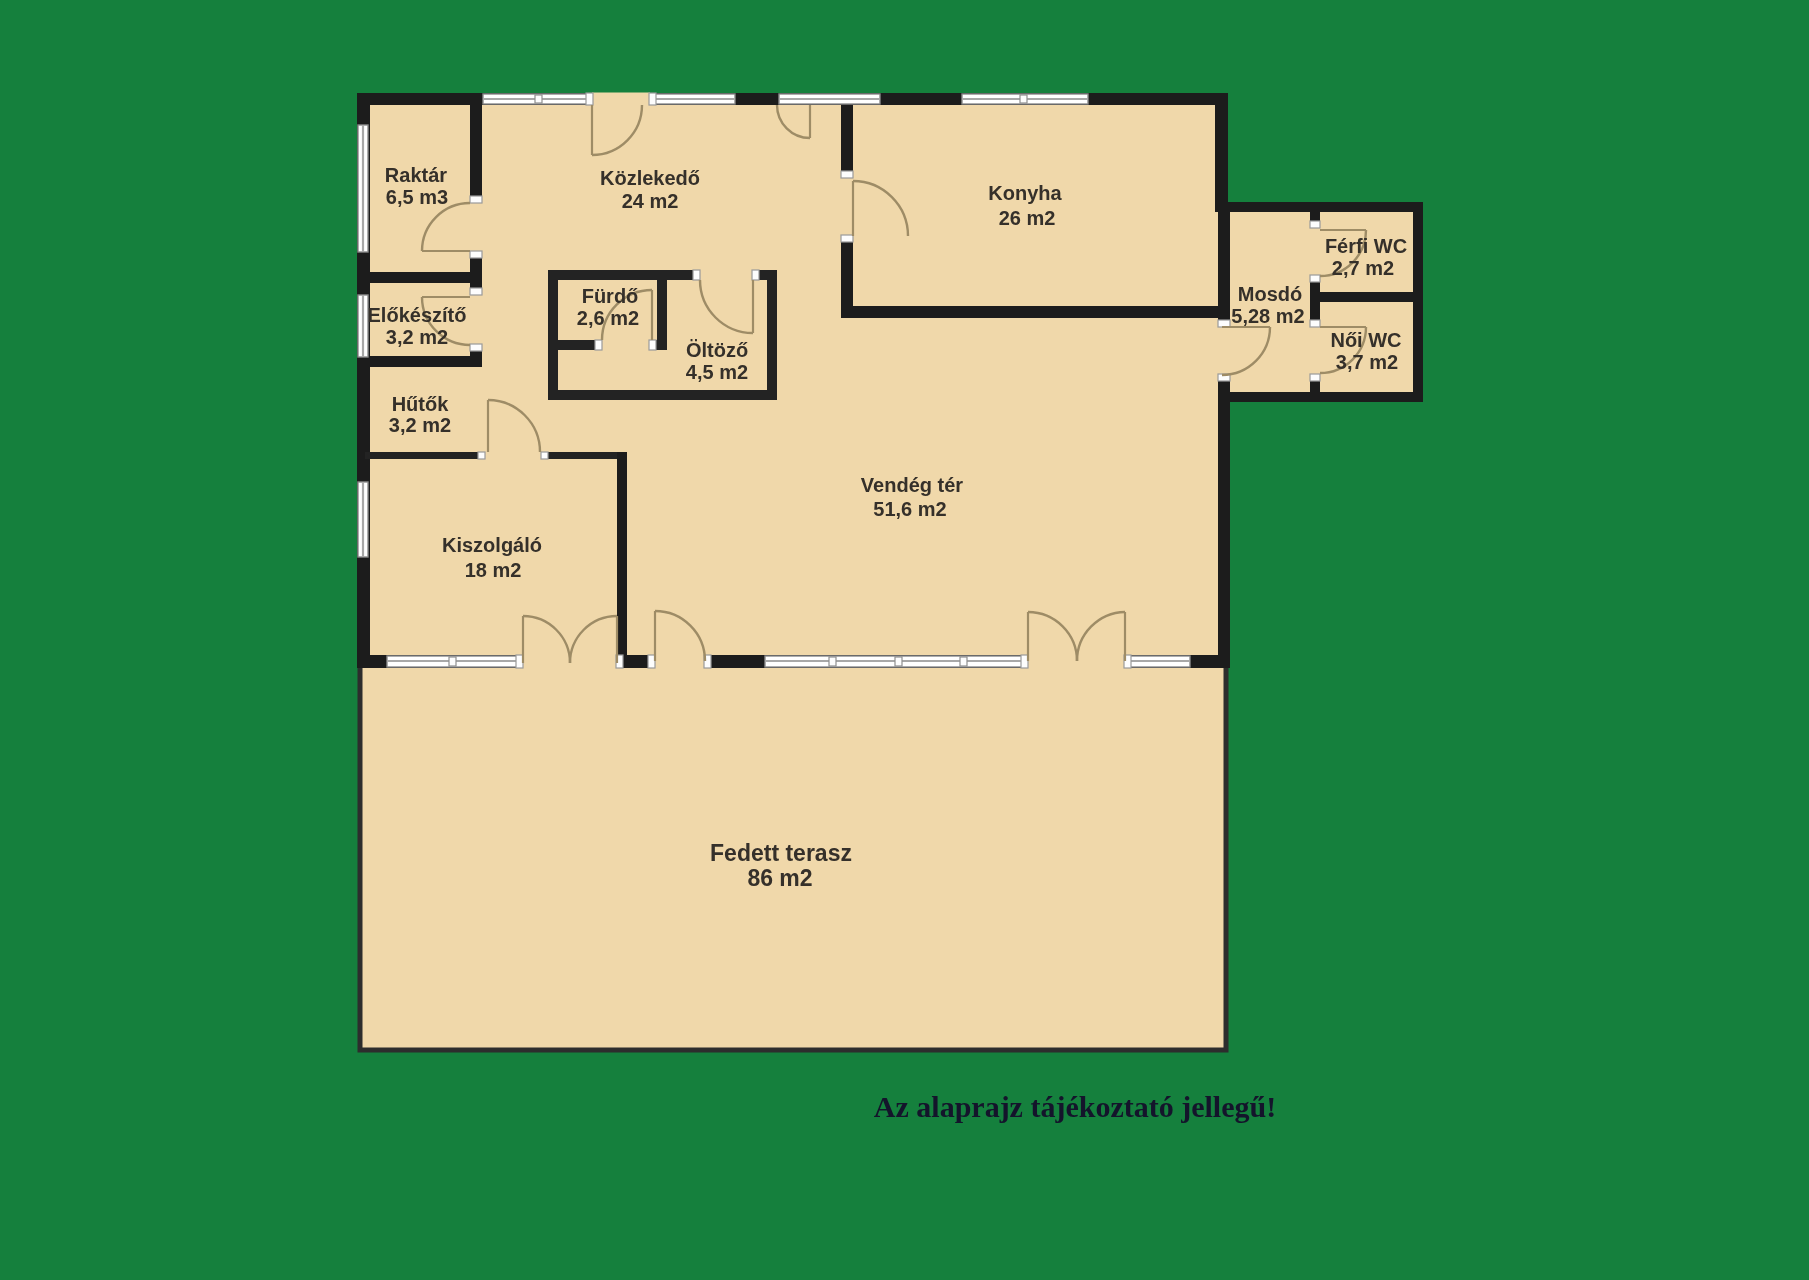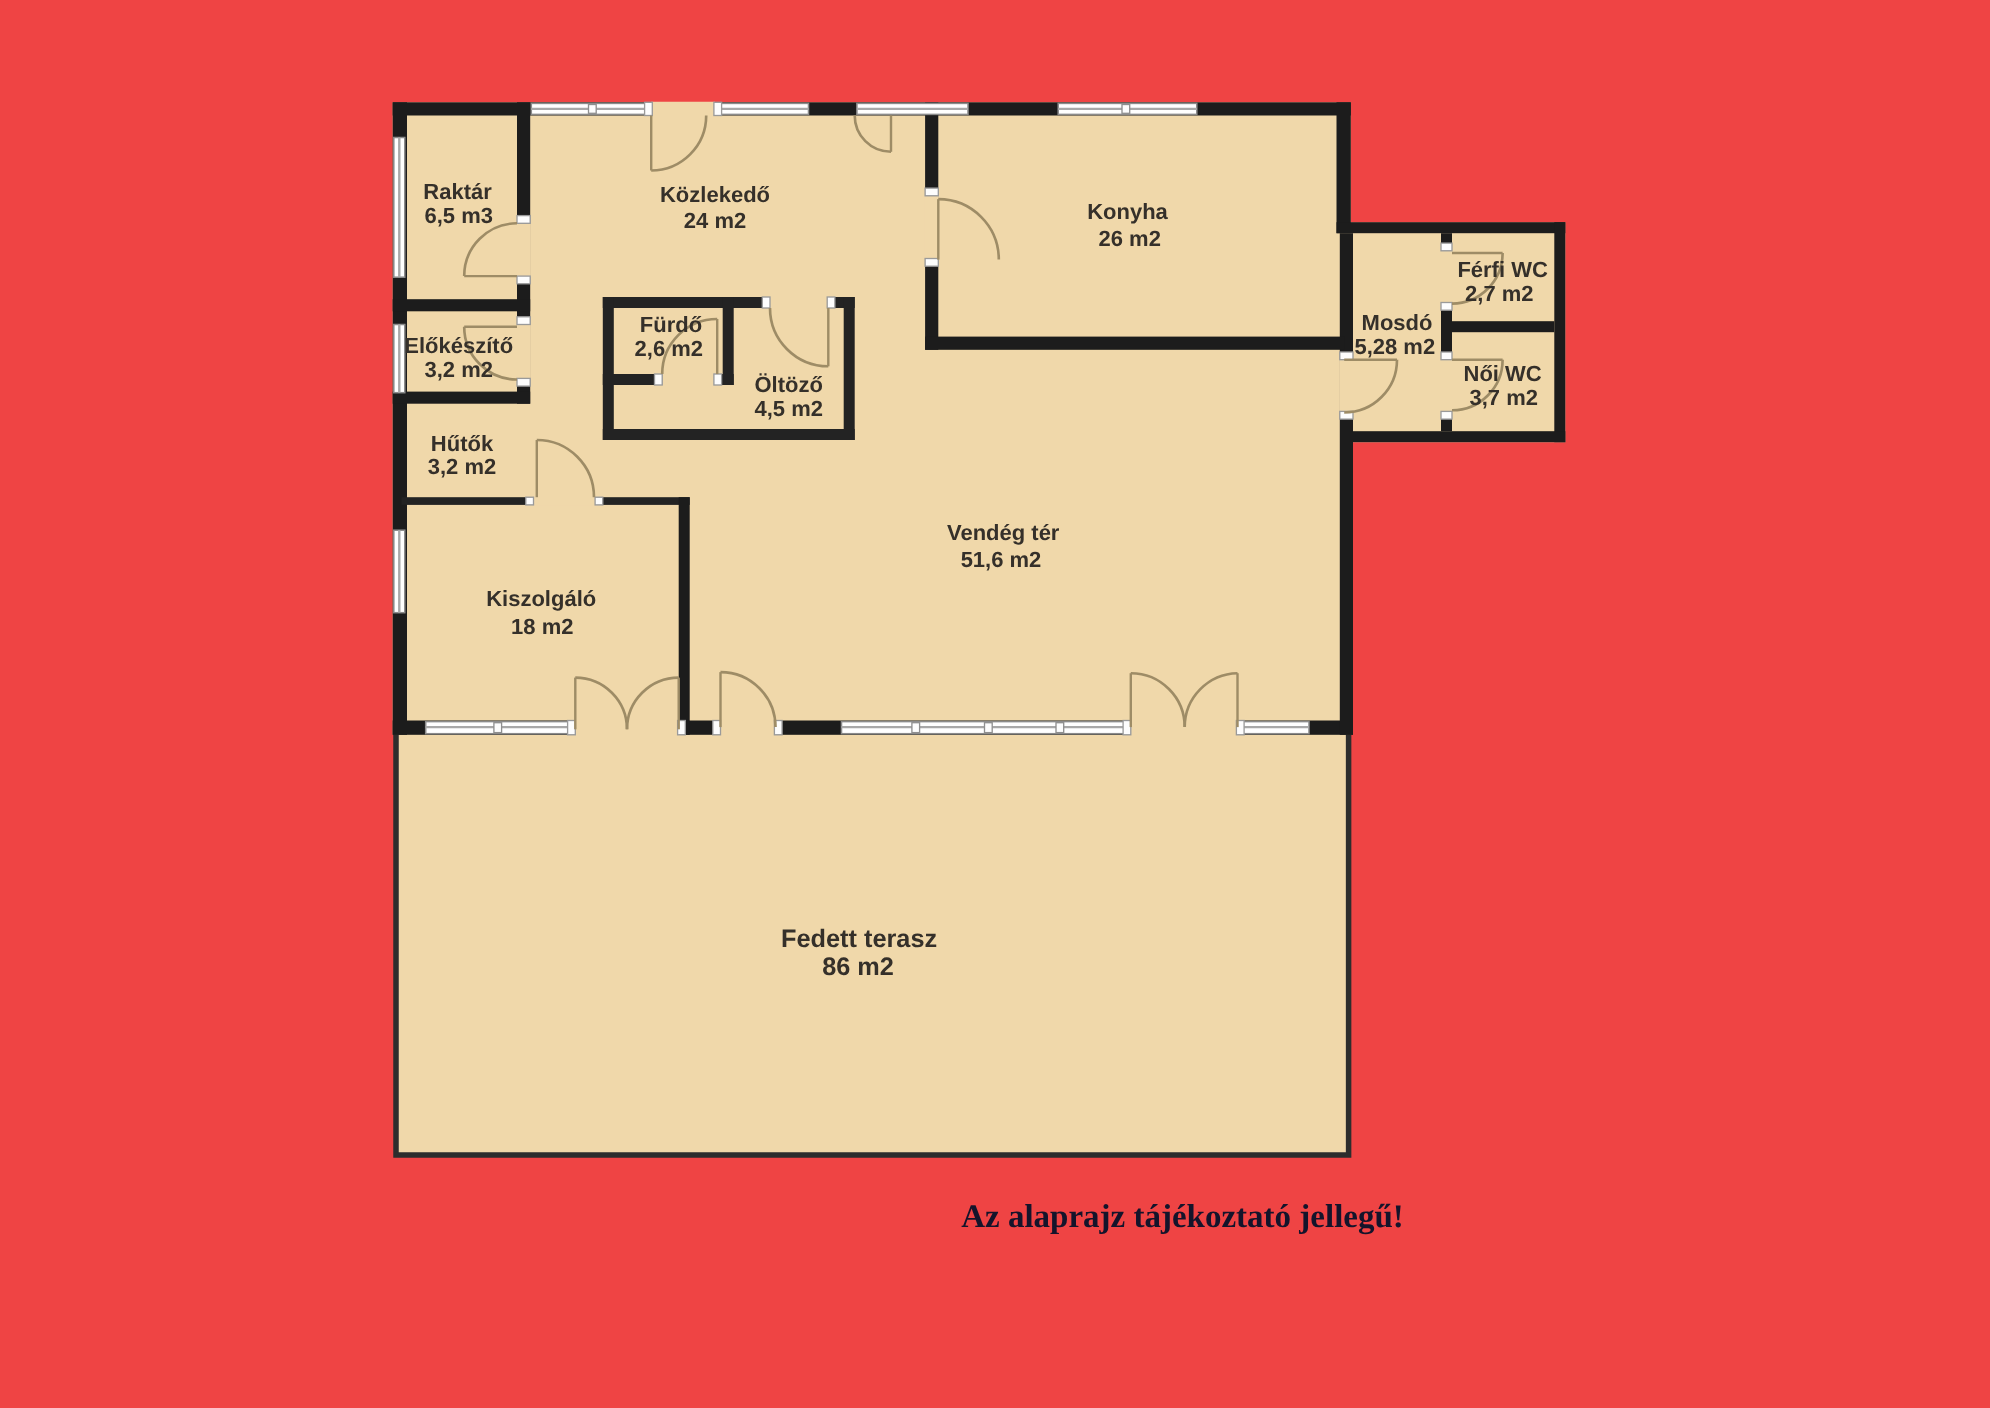--- a/index.html
+++ b/index.html
@@ -1,16 +1,16 @@
 <!DOCTYPE html>
 <html><head>
 <meta charset="utf-8">
 <style>
   html,body{margin:0;padding:0;background:#ffffff;}
-  #stage{position:relative;width:1809px;height:1280px;background:#ef4444;overflow:hidden;}
+  #stage{position:relative;width:1809px;height:1280px;background:#15803d;overflow:hidden;}
   svg{position:absolute;left:0;top:0;}
   .wall{fill:#1c1c1c;}
   .thinwall{fill:#232323;}
   .terr{stroke:#2d2d2d;stroke-width:5;}
   .winfill{fill:#ffffff;stroke:#8b8b8b;stroke-width:1.4;}
   .winmid{stroke:#a8a8a8;stroke-width:2.2;}
   .tick{fill:#fdfdfd;stroke:#8f8f8f;stroke-width:1.2;}
   .gap{fill:#f0d8aa;}
   .jamb{fill:#fdfdfd;stroke:#9a9a9a;stroke-width:1.2;}
   .arc{fill:none;stroke:#9e8c66;stroke-width:2.4;}

